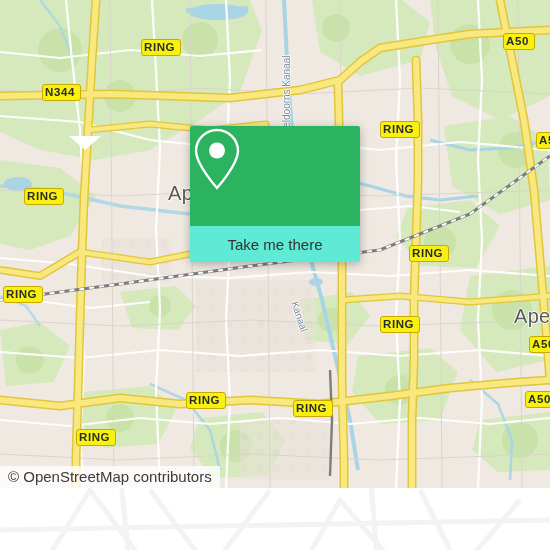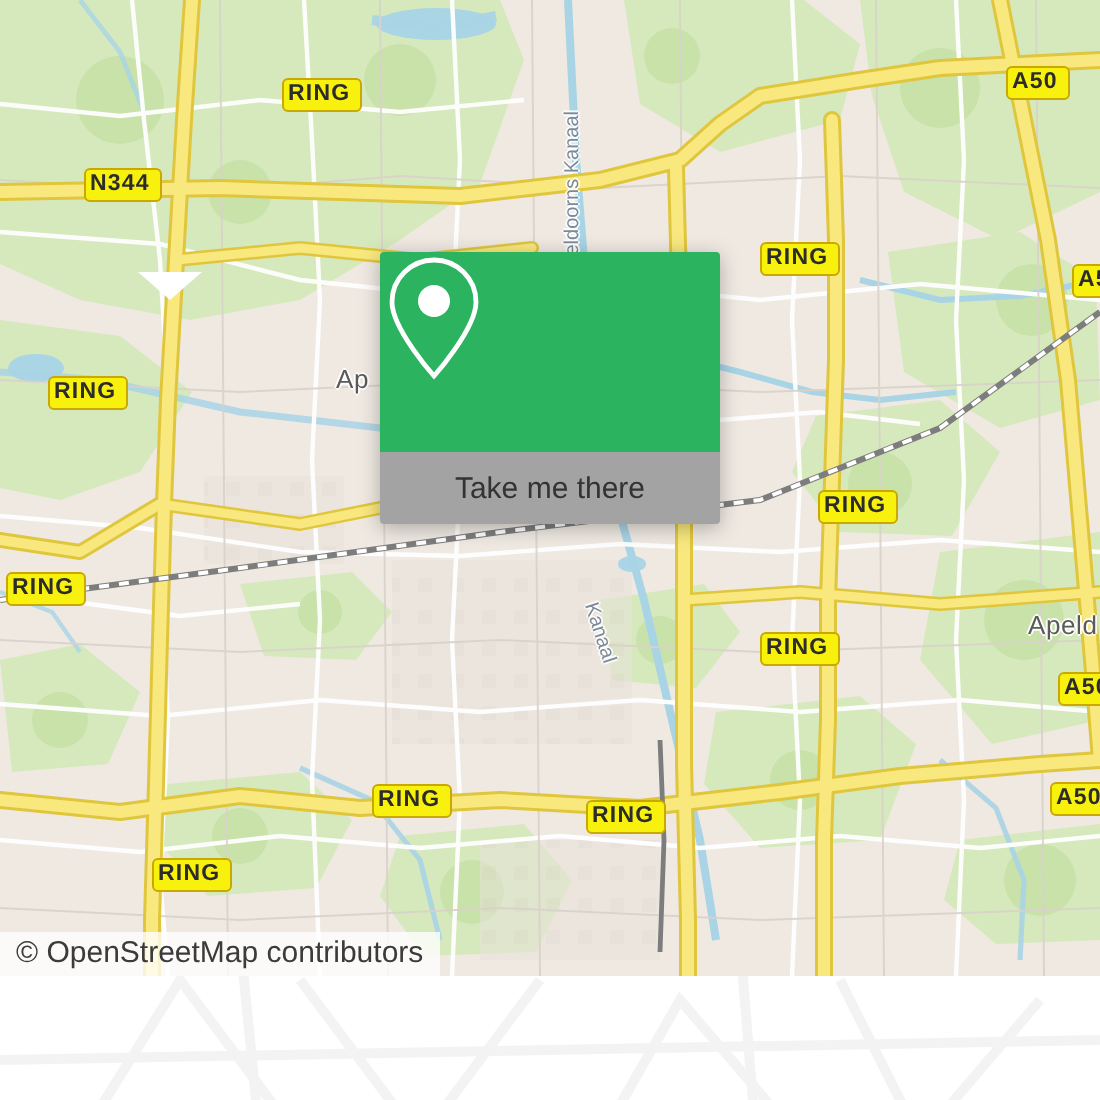--- a/index.html
+++ b/index.html
@@ -31,21 +31,21 @@
     letter-spacing:.6px;
     padding:1px 5px 2px 2px;
     line-height:12px;
     white-space:nowrap;
     box-sizing:border-box;
   }
 
   .place-label{
     position:absolute;
     color:#5a5a5a;
-    font-size:13px;
+    font-size:20px;
     letter-spacing:.3px;
     white-space:nowrap;
     text-shadow:
       1px 0 0 rgba(255,255,255,.9), -1px 0 0 rgba(255,255,255,.9),
       0 1px 0 rgba(255,255,255,.9), 0 -1px 0 rgba(255,255,255,.9);
   }
   .canal-label{
     position:absolute;
     color:#7b8a9a;
     font-size:10px;
@@ -72,21 +72,21 @@
     position:absolute;left:190px;top:126px;width:170px;
     filter:drop-shadow(0 2px 5px rgba(0,0,0,.28));
   }
   #popup-body{
     background:#2bb35f;
     height:100px;
     border-radius:2px 2px 0 0;
     display:flex;align-items:center;justify-content:center;
   }
   #popup-cta{
-    background:#a3a3a3;
+    background:#5eead4;
     height:36px;
     border-radius:0 0 2px 2px;
     display:flex;align-items:center;justify-content:center;
     color:#333333;
     font-size:15px;
   }
   #popup-tail{
     position:absolute;left:69px;top:136px;
     width:0;height:0;
     border-left:16px solid transparent;

